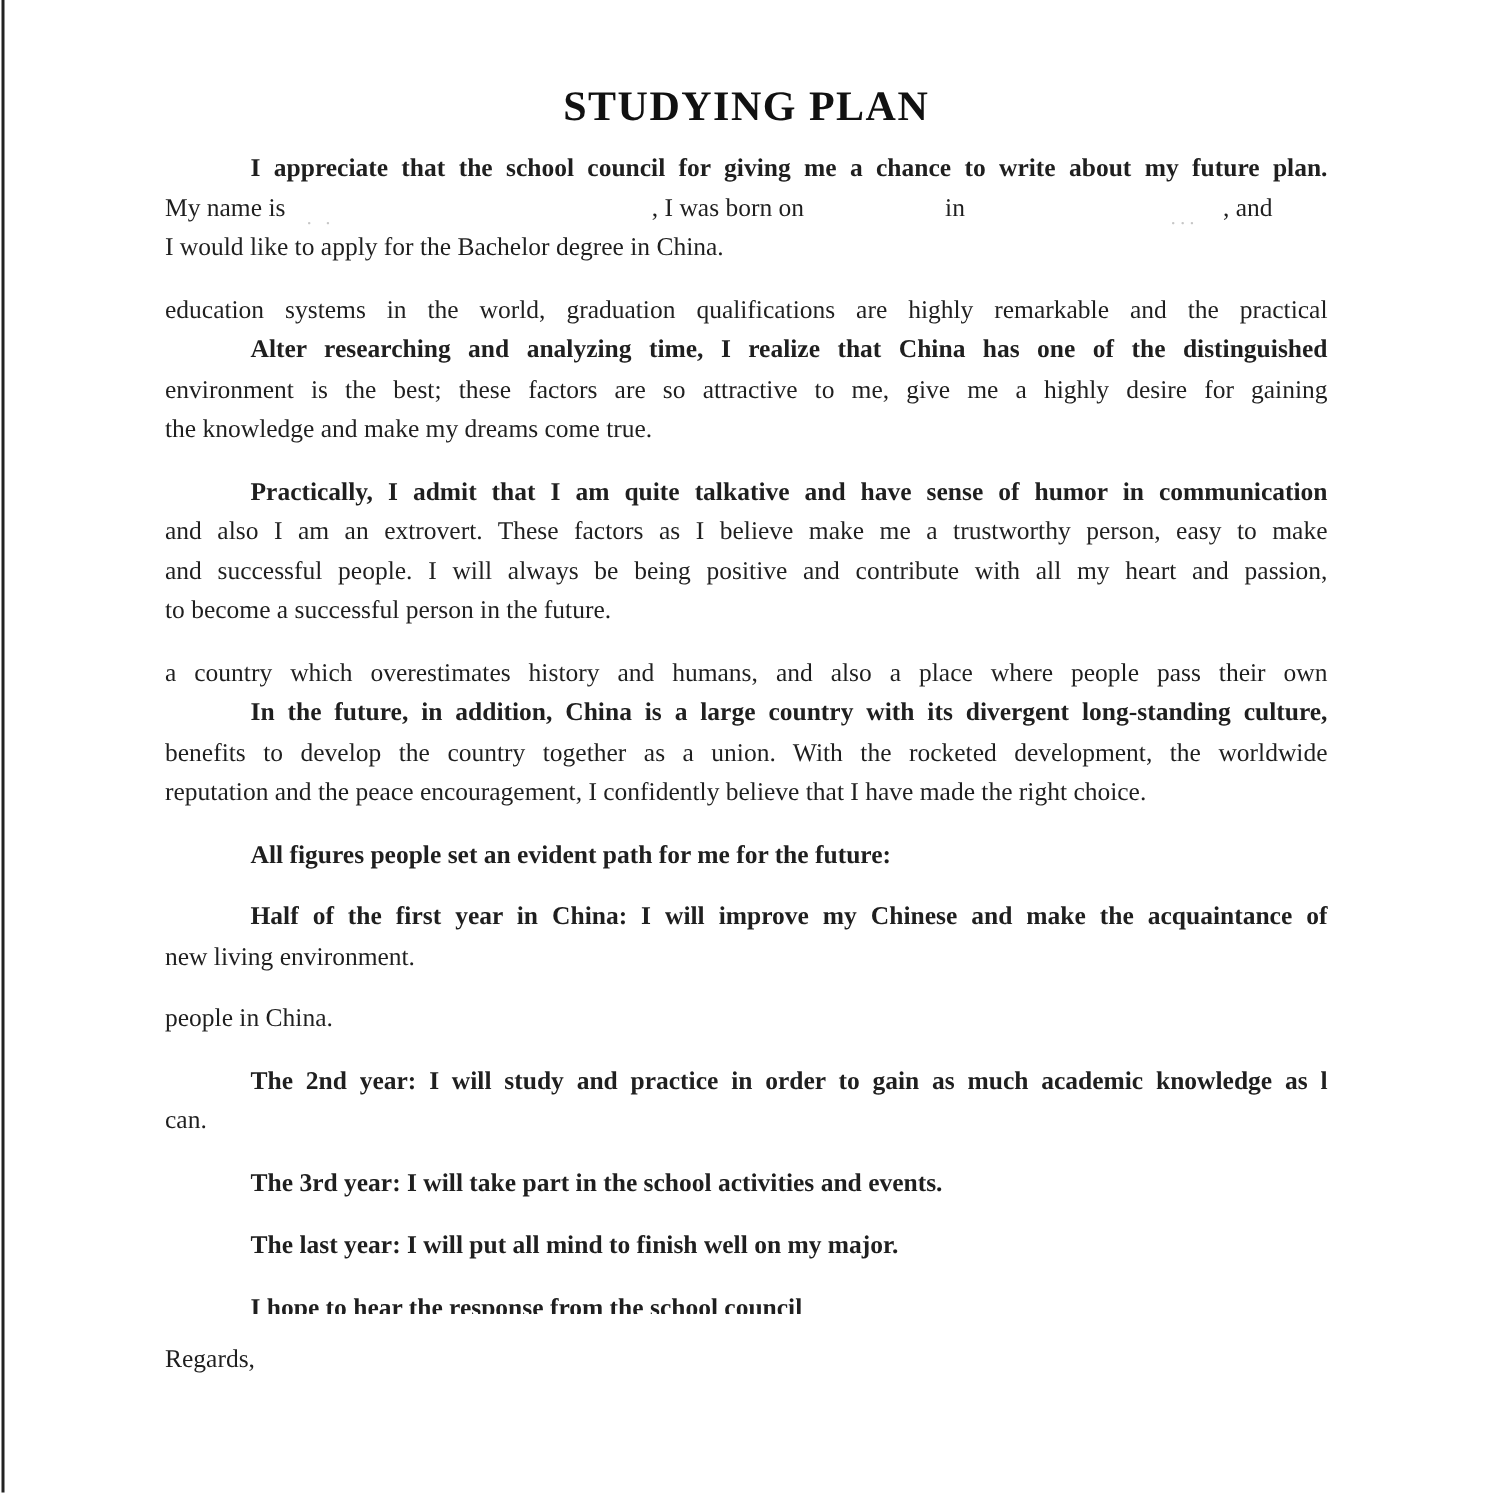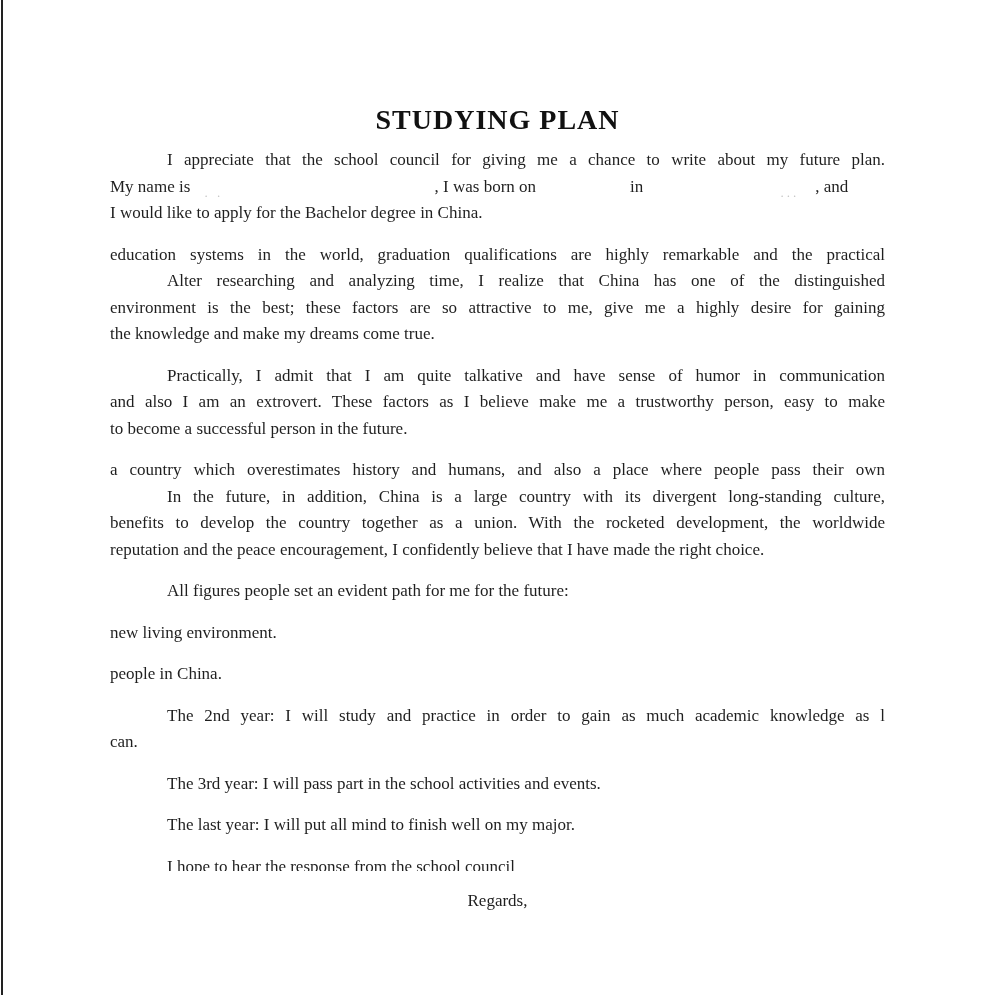--- a/index.html
+++ b/index.html
@@ -19,41 +19,40 @@
     top: 0;
     width: 2px;
     height: 995px;
     background: #222222;
   }
   .doc {
     position: absolute;
     left: 110px;
     top: 0;
     width: 775px;
-    margin-top: 48px;
   }
   .title {
     margin: 56px 0 0 0;
     text-align: center;
     font-size: 28px;
     font-weight: 700;
     letter-spacing: 1px;
     line-height: 31px;
     color: #111111;
   }
   .content {
     margin-top: 12px;
     font-size: 17px;
   }
   .paragraph { margin: 0 0 15px 0; }
   .line {
     line-height: 26.5px;
     font-size: 17px;
   }
-  .line.indent { text-indent: 57px; }
+  .line.indent { text-indent: 57px; font-weight: bold; }
   .line.jfull {
     text-align: justify;
     text-align-last: justify;
   }
   .redline {
     display: flex;
     align-items: center;
     line-height: 26.5px;
     font-size: 17px;
   }
@@ -71,21 +70,21 @@
     letter-spacing: 3px;
   }
   .faint.right { left: auto; right: 16px; }
   .clip {
     height: 17px;
     overflow: hidden;
   }
   .clip .paragraph { margin: 0; }
   .regards {
     margin-top: 17px;
-    text-align: center;
+    text-align: left;
     font-size: 17px;
     line-height: 26.5px;
   }
 </style>
 </head>
 <body>
 
 <div class="left-border"></div>
 
 <div class="doc">
@@ -110,43 +109,45 @@
       </div>
       <div class="paragraph">
         <div class="line jfull">education systems in the world, graduation qualifications are highly remarkable and the practical</div>
         <div class="line indent jfull">Alter researching and analyzing time, I realize that China has one of the distinguished</div>
         <div class="line jfull">environment is the best; these factors are so attractive to me, give me a highly desire for gaining</div>
         <div class="line">the knowledge and make my dreams come true.</div>
       </div>
       <div class="paragraph">
         <div class="line indent jfull">Practically, I admit that I am quite talkative and have sense of humor in communication</div>
         <div class="line jfull">and also I am an extrovert. These factors as I believe make me a trustworthy person, easy to make</div>
+        <div class="line jfull">and successful people. I will always be being positive and contribute with all my heart and passion,</div>
         <div class="line">to become a successful person in the future.</div>
       </div>
       <div class="paragraph">
         <div class="line jfull">a country which overestimates history and humans, and also a place where people pass their own</div>
         <div class="line indent jfull">In the future, in addition, China is a large country with its divergent long-standing culture,</div>
         <div class="line jfull">benefits to develop the country together as a union. With the rocketed development, the worldwide</div>
         <div class="line">reputation and the peace encouragement, I confidently believe that I have made the right choice.</div>
       </div>
       <div class="paragraph">
         <div class="line indent">All figures people set an evident path for me for the future:</div>
       </div>
       <div class="paragraph">
+        <div class="line indent jfull">Half of the first year in China: I will improve my Chinese and make the acquaintance of</div>
         <div class="line">new living environment.</div>
       </div>
       <div class="paragraph">
         <div class="line">people in China.</div>
       </div>
       <div class="paragraph">
         <div class="line indent jfull">The 2nd year: I will study and practice in order to gain as much academic knowledge as l</div>
         <div class="line">can.</div>
       </div>
       <div class="paragraph">
-        <div class="line indent">The 3rd year: I will pass part in the school activities and events.</div>
+        <div class="line indent">The 3rd year: I will take part in the school activities and events.</div>
       </div>
       <div class="paragraph">
         <div class="line indent">The last year: I will put all mind to finish well on my major.</div>
       </div>
       <div class="clip">
         <div class="paragraph">
           <div class="line indent">I hope to hear the response from the school council</div>
         </div>
       </div>
     </div>

